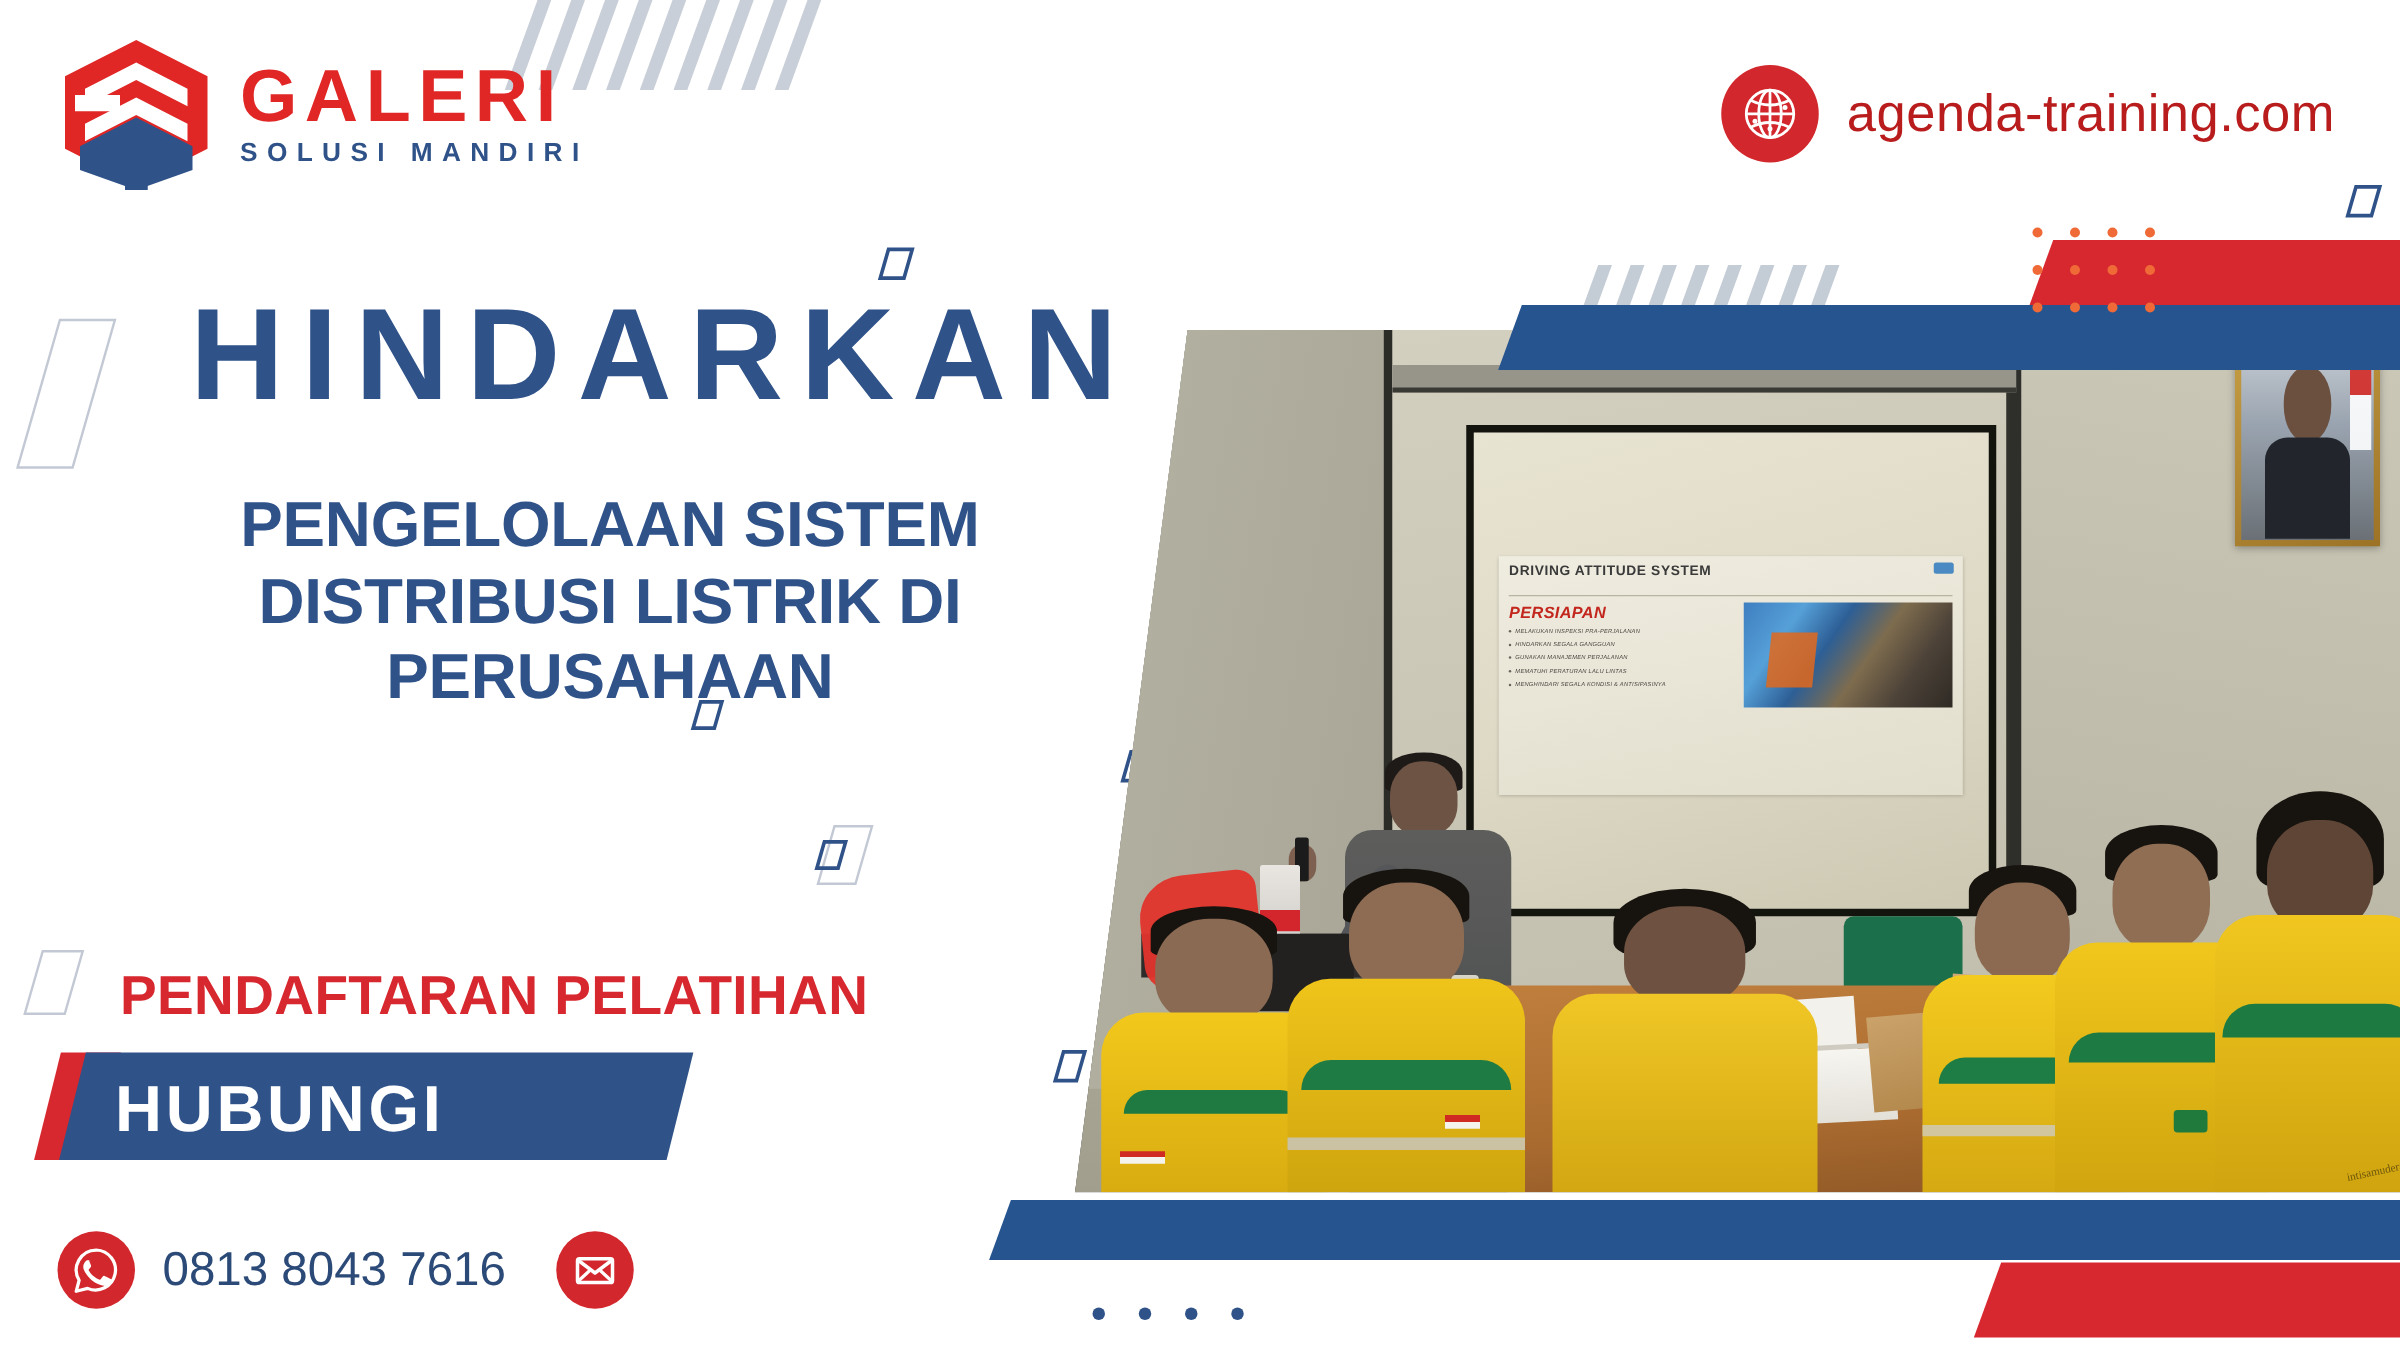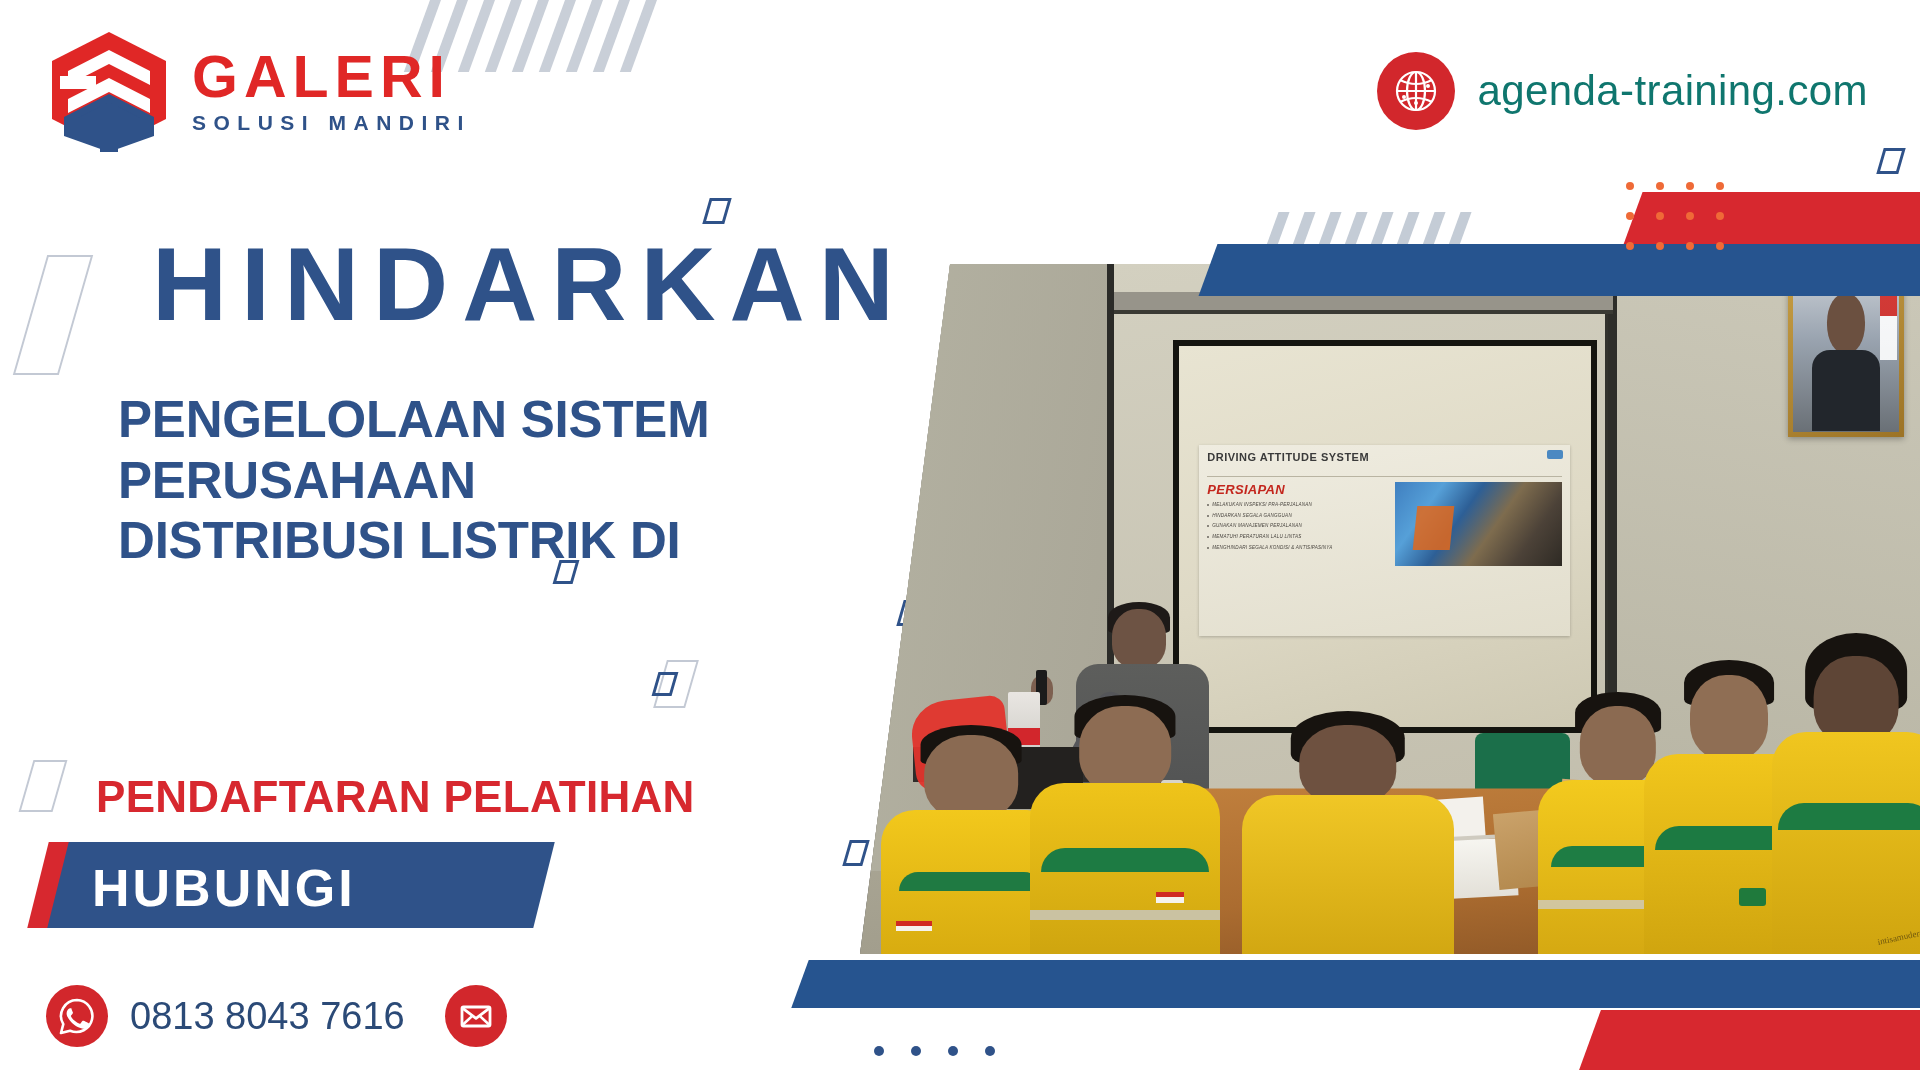--- a/index.html
+++ b/index.html
@@ -459,33 +459,33 @@
   .website {
     position:absolute; right:52px; top:52px;
     display:flex; align-items:center; gap:22px; z-index:20;
   }
   .globe-badge {
     width:78px; height:78px; border-radius:50%;
     background:#d2272c; display:flex; align-items:center; justify-content:center;
   }
   .globe-badge svg { width:52px; height:52px; }
   .website-url {
-    font-size:42px; color:#0f766e; letter-spacing:.4px;
+    font-size:42px; color:#b91c1c; letter-spacing:.4px;
     font-family:"Liberation Sans", sans-serif;
   }
 
   
   .title-main {
     position:absolute; left:152px; top:232px;
     font-size:104px; font-weight:800; color:#2f5289;
     letter-spacing:14px; line-height:1; z-index:12;
   }
   .title-sub {
     position:absolute; left:118px; top:390px;
-    width:740px; 
+    width:740px; text-align:center;
     font-size:51px; font-weight:800; color:#2f5289;
     line-height:1.19; letter-spacing:-.2px; z-index:12;
   }
 
   .pendaftaran {
     position:absolute; left:96px; top:772px;
     font-size:44px; font-weight:800; color:#d7282f;
     letter-spacing:.3px; z-index:12;
   }
 
@@ -737,22 +737,22 @@
         <circle cx="26" cy="38" r="2" fill="#ffffff" stroke="none"></circle>
       </svg>
     </div>
     <div class="website-url">agenda-training.com</div>
   </div>
 
   <div class="title-main">HINDARKAN</div>
 
   <div class="title-sub">
     <div>PENGELOLAAN SISTEM</div>
+    <div>DISTRIBUSI LISTRIK DI</div>
     <div>PERUSAHAAN</div>
-    <div>DISTRIBUSI LISTRIK DI</div>
   </div>
 
   <div class="pendaftaran">PENDAFTARAN PELATIHAN</div>
 
   <div class="hubungi-wrap">
     <div class="hubungi-red"></div>
     <div class="hubungi-blue"></div>
     <div class="hubungi-text">HUBUNGI :</div>
   </div>
 

